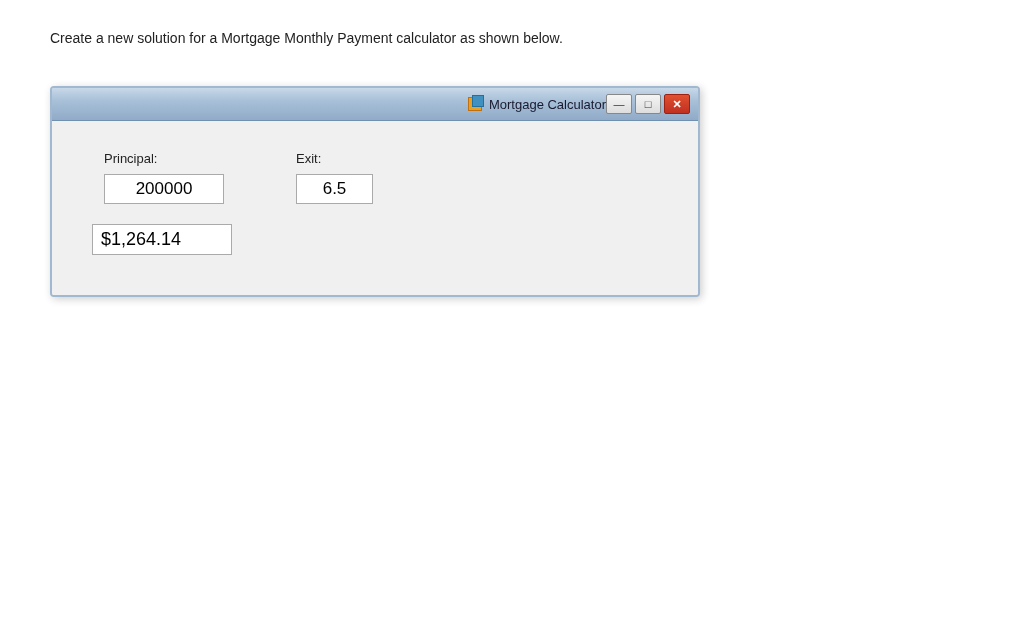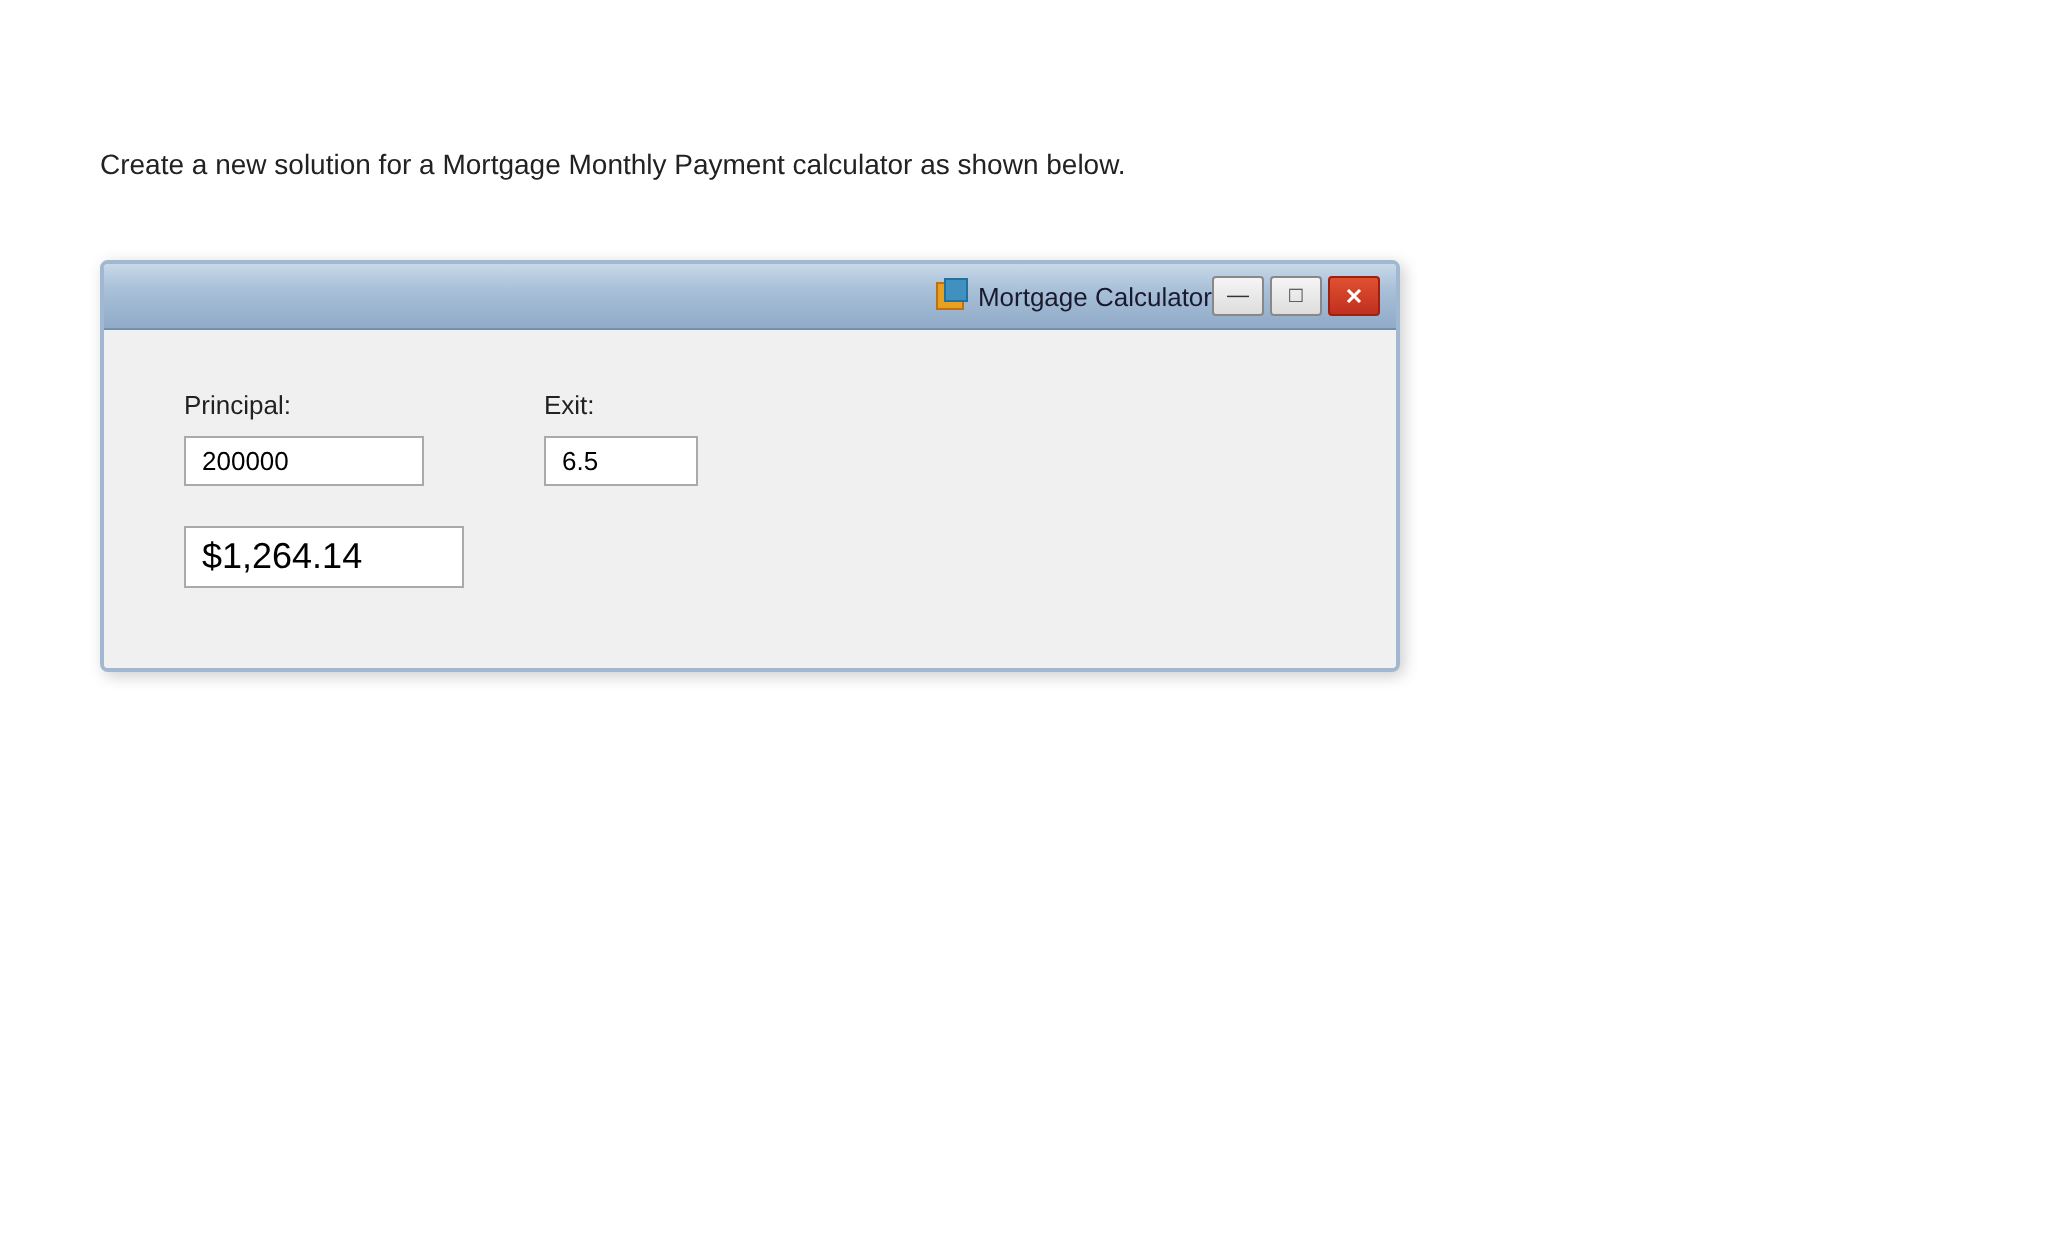--- a/index.html
+++ b/index.html
@@ -13,21 +13,20 @@
       font-family: 'Segoe UI', Tahoma, Geneva, Verdana, sans-serif;
       font-size: 14px;
       color: #000;
       padding: 30px 50px;
     }
 
     .instruction-text {
       font-size: 14px;
       color: #222;
       margin-bottom: 40px;
-      margin-top: 44px;
     }
 
     .window-wrapper {
       display: inline-block;
       border: 2px solid #a0b8d0;
       border-radius: 4px;
       overflow: hidden;
       width: 650px;
       background: #f0f0f0;
       box-shadow: 2px 2px 8px rgba(0,0,0,0.2);
@@ -117,34 +116,35 @@
       display: flex;
       gap: 60px;
       align-items: flex-start;
       margin-bottom: 20px;
     }
 
     .field-group {
       display: flex;
       flex-direction: column;
       gap: 8px;
+      margin-left: 12px;
     }
 
     .field-label {
       font-size: 13px;
       color: #222;
     }
 
     .field-input {
       border: 1px solid #aaa;
       background: #fff;
       padding: 4px 8px;
-      font-size: 13px;
+      font-size: 17px;
       font-family: inherit;
-      text-align: left;
+      text-align: center;
     }
 
     .field-input-principal {
       width: 120px;
     }
 
     .field-input-rate {
       width: 77px;
     }
 

